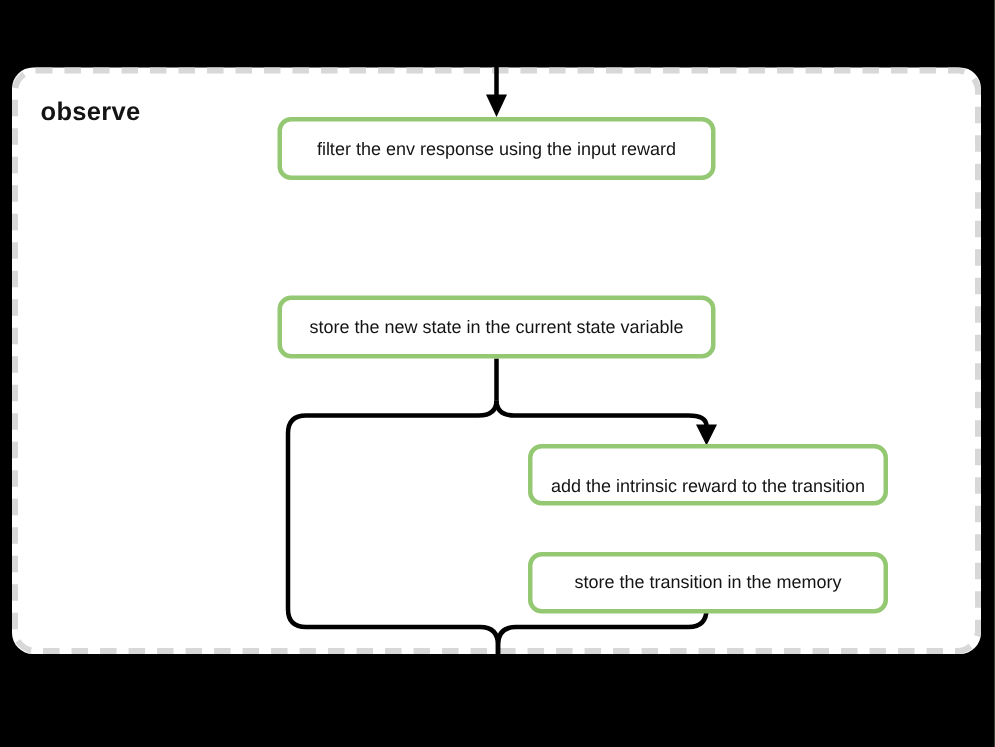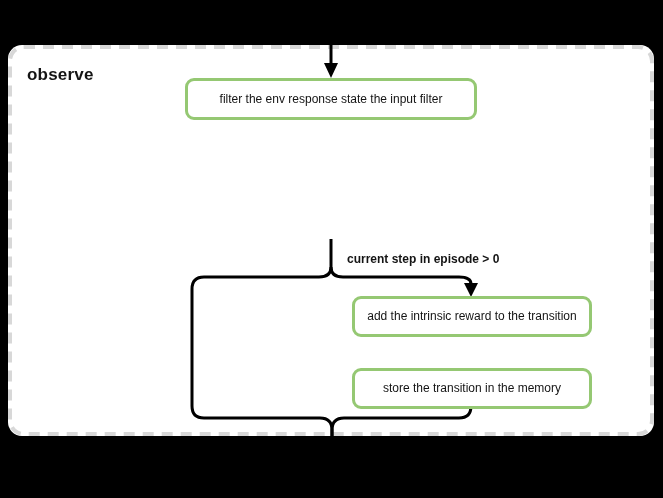--- a/index.html
+++ b/index.html
@@ -91,28 +91,30 @@
 
     <path class="edge" d="M331 267 Q331 277 343 277 H459 Q471 277 471 284"></path>
     <polygon class="arrowhead" points="471,297 464,283 478,283"></polygon>
 
     <path class="edge" d="M471 397 V406 Q471 418 459 418 H344 Q332 418 332 430 V455"></path>
   </svg>
 
   <div class="group-title">observe</div>
 
   <div class="node" style="left:185px; top:78px; width:292px; height:42px;">
-    <span>filter the env response state the input filter</span>
+    <span>filter the env response using the input reward</span>
   </div>
 
 
+  <div class="node" style="left:185px; top:197px; width:292px; height:42px;">
+    <span>store the new state in the current state variable</span>
+  </div>
 
-  <div class="node" style="left:352px; top:296px; width:240px; height:41px;">
+  <div class="node" style="left:352px; top:296px; width:240px; height:41px;align-items:flex-end;">
     <span>add the intrinsic reward to the transition</span>
   </div>
 
   <div class="node" style="left:352px; top:368px; width:240px; height:41px;">
     <span>store the transition in the memory</span>
   </div>
 
-  <div class="cond-label">current step in episode &gt; 0</div>
 
 </div>
 
 </body></html>

